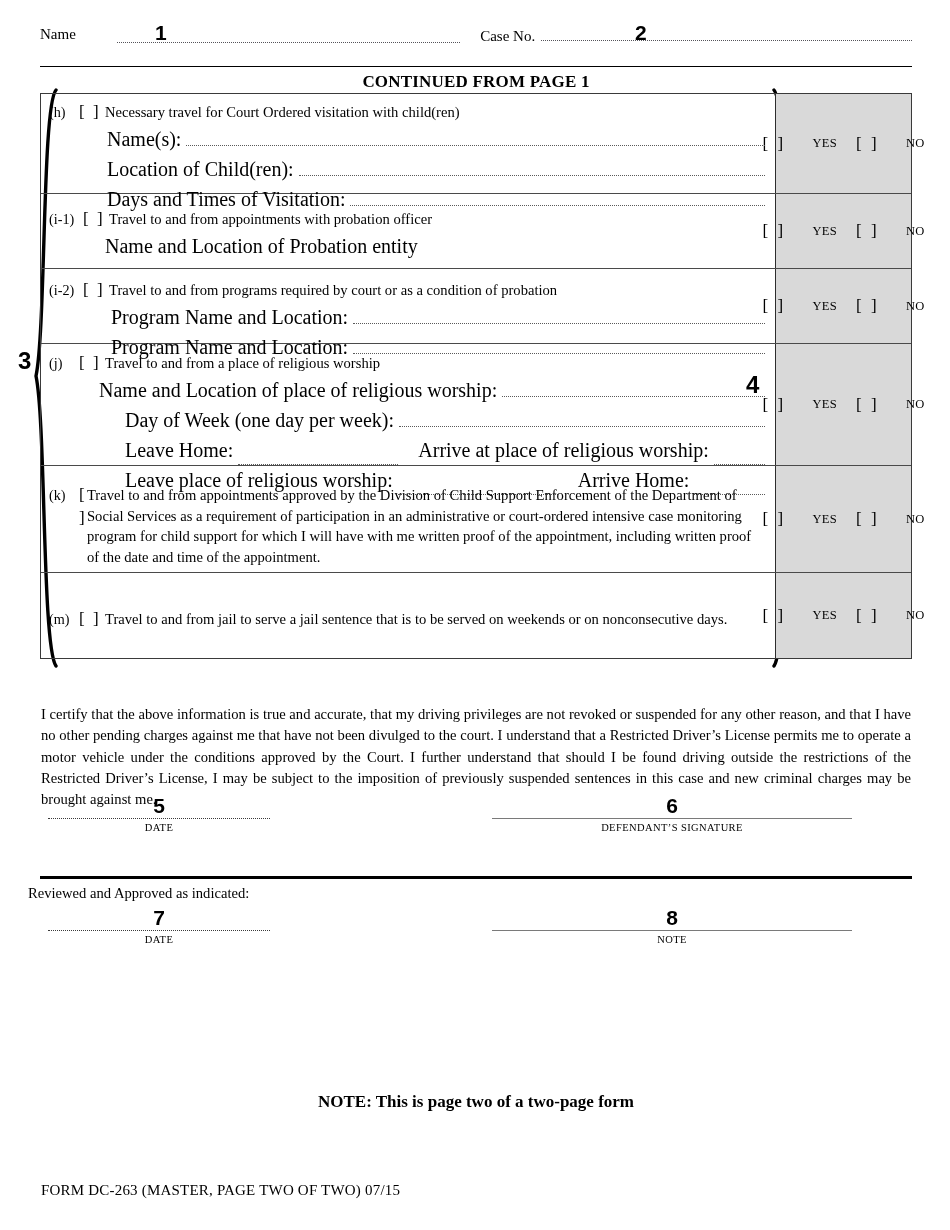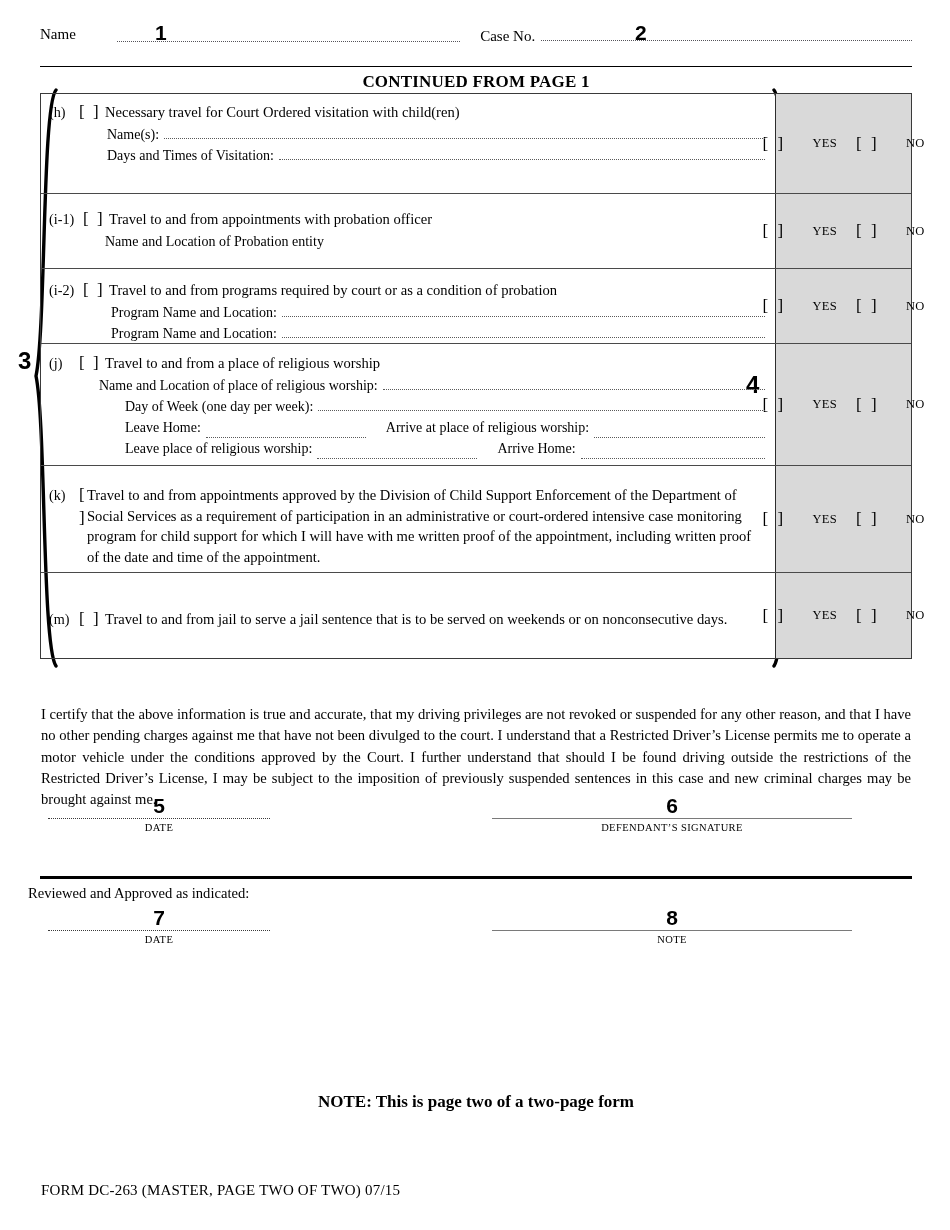--- a/index.html
+++ b/index.html
@@ -25,21 +25,21 @@
 
   
   .hdr {
     position: absolute;
     left: 40px; top: 26px;
     width: 872px;
     height: 28px;
     display: flex;
     align-items: flex-start;
   }
-  .hdr-name-block { display: flex; align-items: center; width: 430px; gap: 35px; }
+  .hdr-name-block { display: flex; align-items: flex-end; width: 430px; gap: 35px; }
   .hdr-case-block { display: flex; align-items: baseline; width: 442px; margin-left: 20px; }
   .hdr-label {
     font-size: 15px;
     white-space: nowrap;
     padding-right: 6px;
   }
   .leader {
     flex: 1 1 auto;
     border-bottom: 1.5px dotted #55545a;
     position: relative;
@@ -128,21 +128,21 @@
     display: inline-block;
     width: 26px;
     font-size: 17px;
     letter-spacing: 2px;
   }
   .item-text { flex: 1 1 auto; }
 
   .sub {
     display: flex;
     align-items: baseline;
-    font-size: 14px;
+    font-size: 20px;
     line-height: 1.5;
   }
   .sub-lbl { white-space: nowrap; padding-right: 5px; }
   .sub .leader { border-bottom: 1.5px dotted #5a5a5a; height: 13px; }
   .ind1 { padding-left: 58px; }
 
   .pair { display: flex; align-items: flex-end; }
   .gap-sm { width: 20px; flex: 0 0 auto; }
 
   
@@ -256,20 +256,24 @@
         <div class="item-head">
           <span class="item-tag">(h)</span>
           <span class="item-box">[  ]</span>
           <span class="item-text">Necessary travel for Court Ordered visitation with child(ren)</span>
         </div>
         <div class="sub ind1">
           <span class="sub-lbl">Name(s):</span>
           <span class="leader"></span>
         </div>
         <div class="sub ind1">
+          <span class="sub-lbl">Location of Child(ren):</span>
+          <span class="leader"></span>
+        </div>
+        <div class="sub ind1">
           <span class="sub-lbl">Days and Times of Visitation:</span>
           <span class="leader"></span>
         </div>
       </div>
       <div class="cell-ans">
         <span class="ans-inner">
           <span class="bx">[&nbsp;&nbsp;]</span>
           <span class="yn">YES</span>
           <span class="sp"></span>
           <span class="bx">[&nbsp;&nbsp;]</span>

